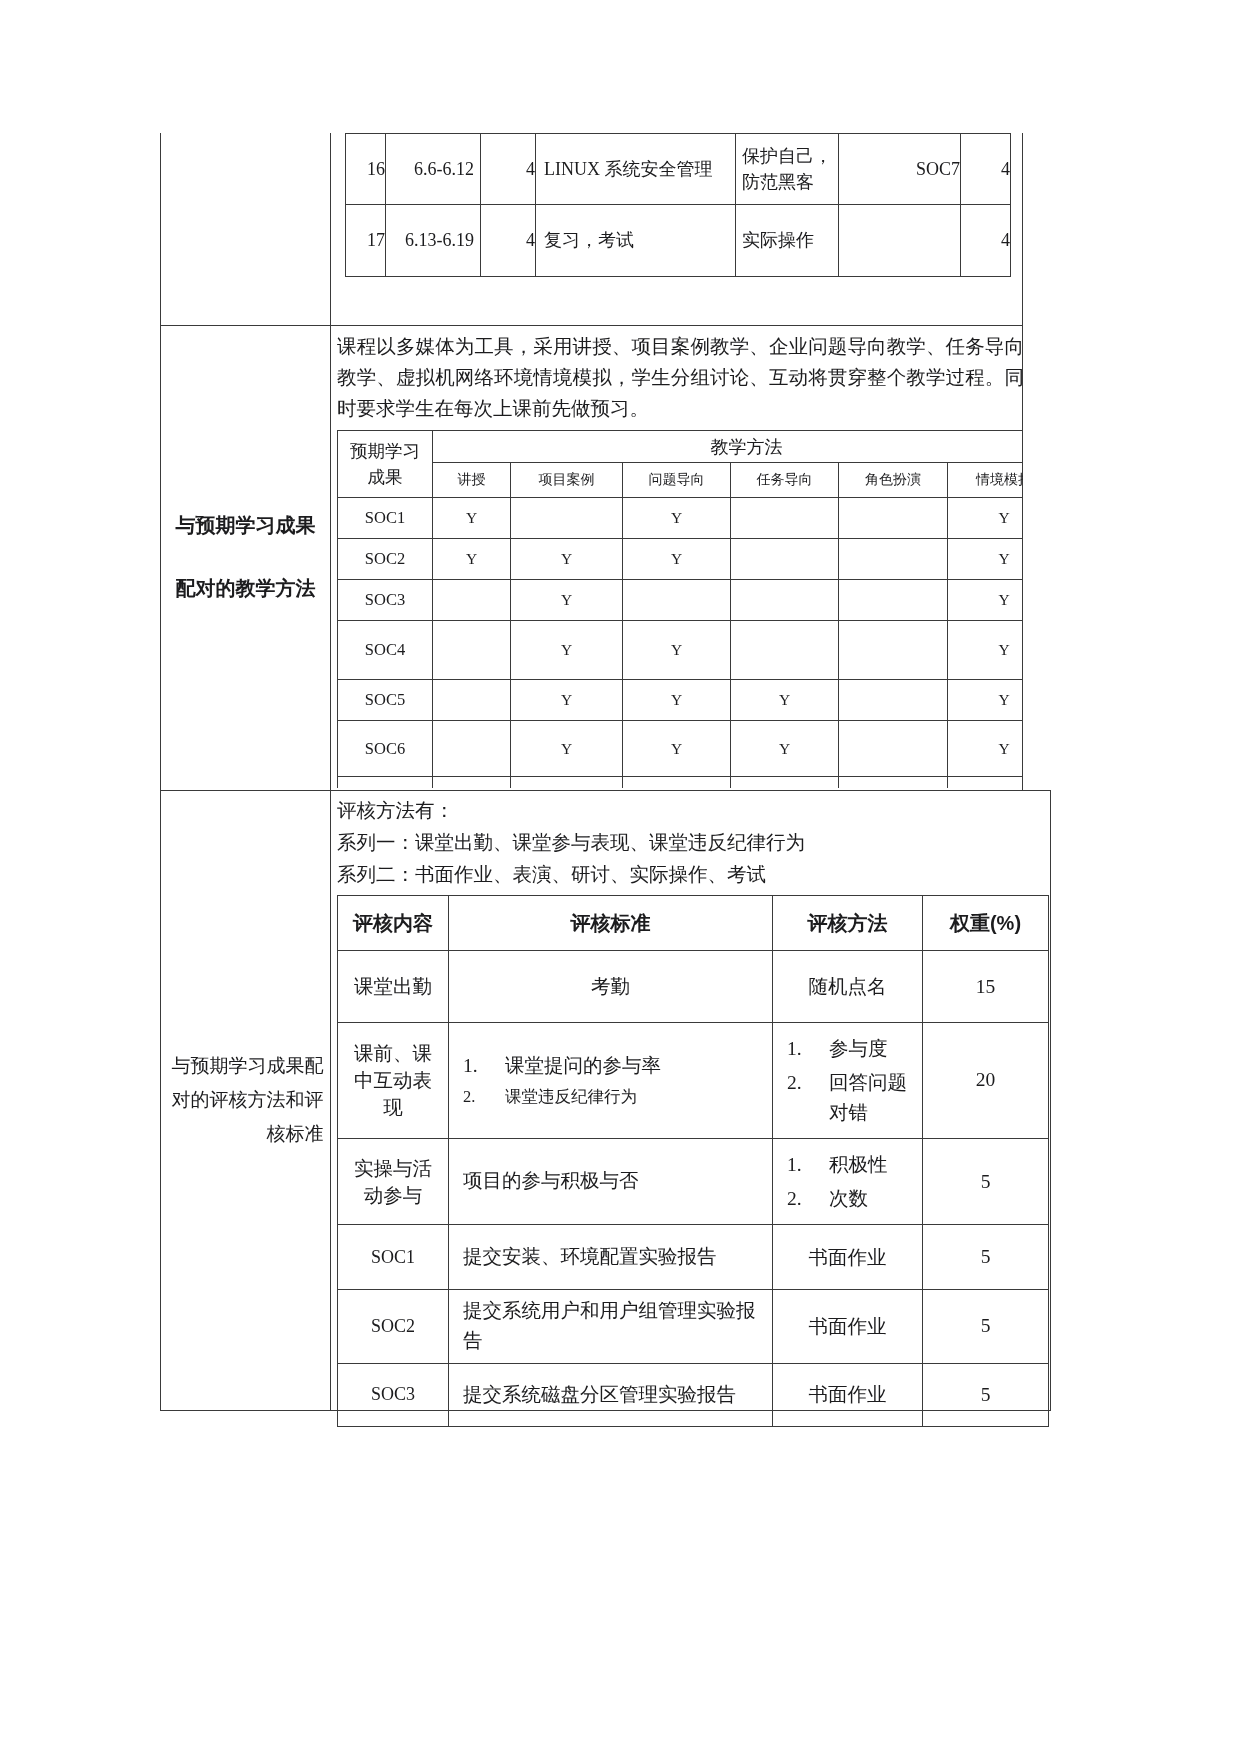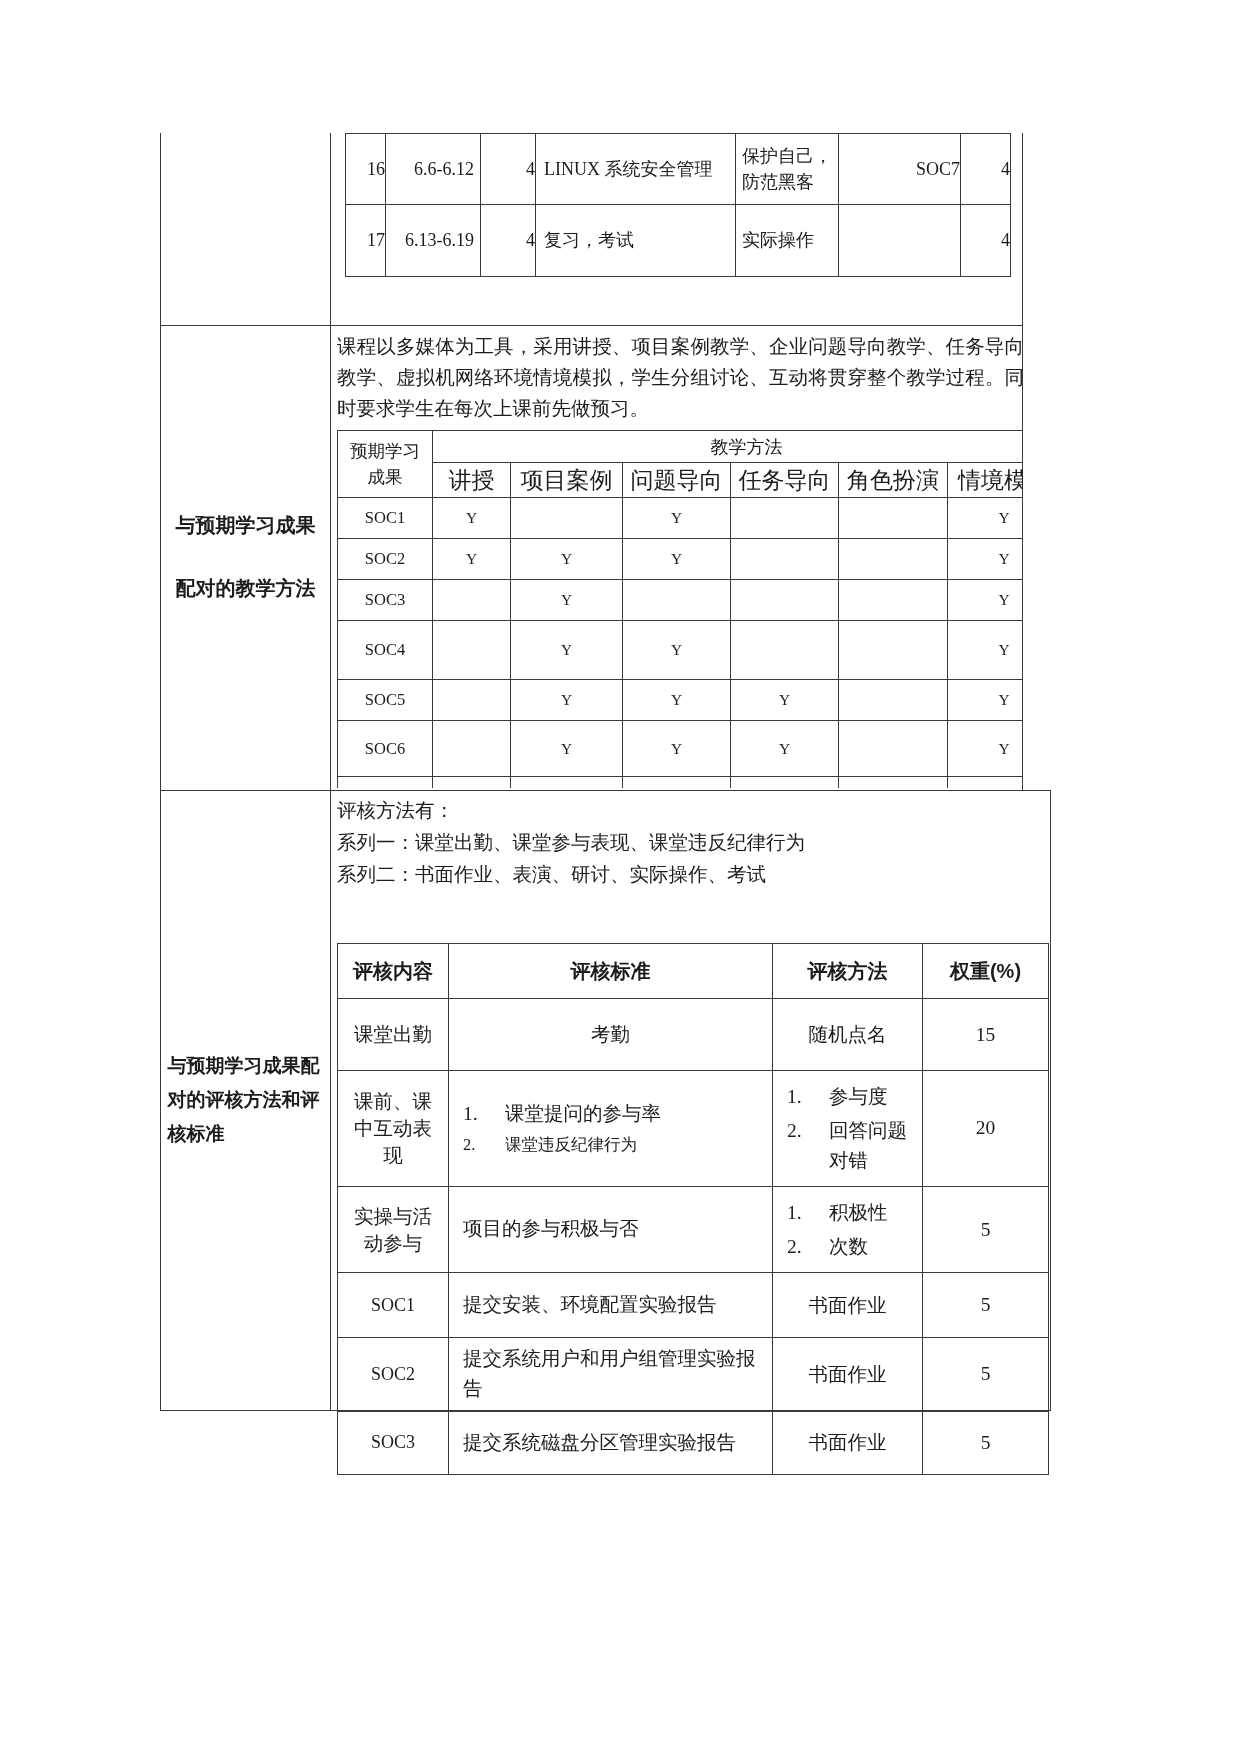--- a/index.html
+++ b/index.html
@@ -29,36 +29,36 @@
   }
   .teach-intro {
     left:337px; top:331px; width:687px;
     font-size:19.5px; line-height:31px; text-align:justify;
   }
   .teach-wrap { left:337px; top:430px; width:686px; height:358px; overflow:hidden; }
   .teach { width:723px; }
   .teach td { text-align:center; }
   .teach .gh { font-size:18px; }
   .teach .oh { font-size:17.5px; line-height:1.5; }
-  .teach .mh { font-size:23px;margin-top:18px; }
+  .teach .mh { font-size:14px;margin-top:18px; }
   .teach .soc { font-size:16.5px; }
   .teach .y  { font-size:15.5px; }
 
   
   .assess-label {
     left:161px; top:791px; width:169px; height:617px;
     display:flex; align-items:center; justify-content:center;
   }
   .assess-label .inner {
-    width:156px; text-align:left; line-height:34px;
-    font-family:"Liberation Sans","DejaVu Sans",sans-serif; font-weight:700; font-size:19px;
+    width:156px; text-align:right; line-height:34px;
+    font-family:"Liberation Sans","DejaVu Sans",sans-serif; font-weight:400; font-size:19px;
   }
   .assess-intro { left:337px; top:795px; width:700px; font-size:19.5px; line-height:32px; }
   .assess-table-wrap { left:337px; top:895px; }
-  .assess { width:711px; font-size:19.5px;margin-top:48px; }
+  .assess { width:711px; font-size:19.5px; }
   .assess th {
     font-family:"Liberation Sans","DejaVu Sans",sans-serif; font-weight:700; font-size:20px; text-align:center;
   }
   .assess td { padding:6px 8px; }
   .assess .ctr { text-align:center; }
   .assess .lft { text-align:left; padding-left:14px; line-height:1.55; }
   .assess .socn { font-size:18px; }
   .assess .bsans { font-family:"Liberation Sans","DejaVu Sans",sans-serif; font-weight:400; font-size:19.5px; text-align:center; }
   .li { display:flex; margin:5px 0; line-height:1.5; }
   .li .n { width:42px; flex-shrink:0; }

